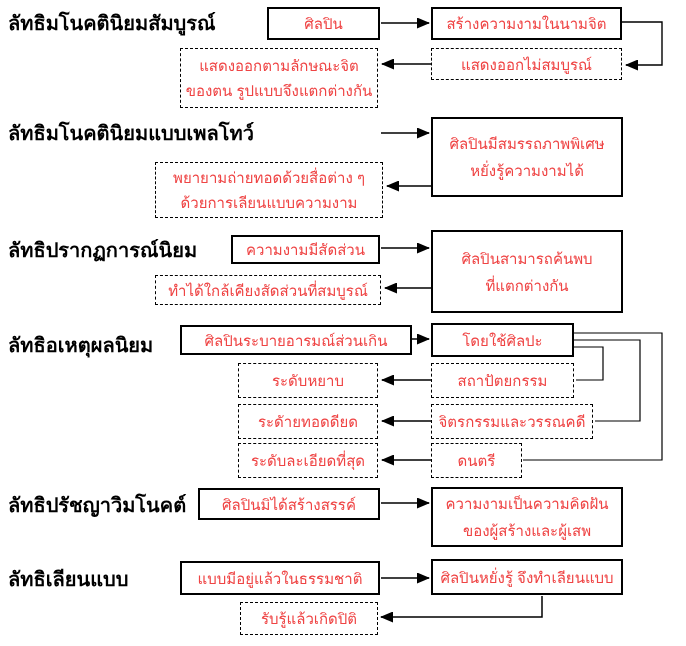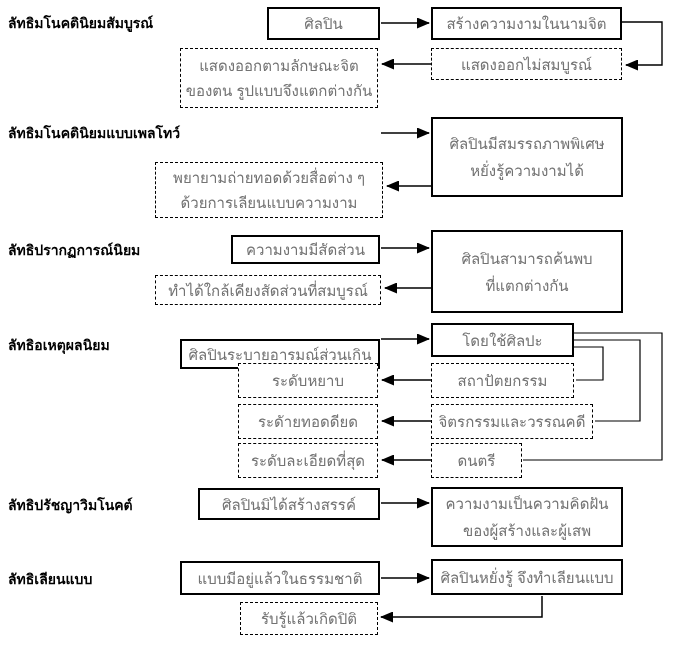--- a/index.html
+++ b/index.html
@@ -7,37 +7,37 @@
     position:relative;
     width:686px;height:646px;
     background:#ffffff;
     font-family:"Liberation Sans",sans-serif;
     color:#000;
     overflow:hidden;
   }
   .hdr{
     position:absolute;
     font-weight:bold;
-    font-size:14px;
+    font-size:20px;
     line-height:22px;
     white-space:nowrap;
     color:#000;
   }
   .box{
     position:absolute;
     box-sizing:border-box;
     background:#ffffff;
     border:2px solid #000;
     display:flex;
     flex-direction:column;
     align-items:center;
     justify-content:center;
     text-align:center;
     font-size:15px;
-    color:#737373;
+    color:#ef4444;
   }
   .box div{line-height:25px;white-space:nowrap;}
   .box.dashed{border:1px dashed #000;}
   .box.tall div{line-height:27px;}
   svg.layer{position:absolute;left:0;top:0;pointer-events:none;}
 </style>
 </head>
 <body>
 
 <div id="canvas">
@@ -107,21 +107,21 @@
       <div>ความงามมีสัดส่วน</div>
     </div>
   <div class="box tall" style="left:431px;top:230px;width:192px;height:83px">
       <div>ศิลปินสามารถค้นพบ</div>
       <div>ที่แตกต่างกัน</div>
     </div>
   <div class="box dashed" style="left:155px;top:275px;width:226px;height:30px">
       <div>ทำได้ใกล้เคียงสัดส่วนที่สมบูรณ์</div>
     </div>
 
-  <div class="box" style="left:180px;top:339px;width:200px;height:30px">
+  <div class="box" style="left:180px;top:325px;width:232px;height:30px">
       <div>ศิลปินระบายอารมณ์ส่วนเกิน</div>
     </div>
   <div class="box" style="left:431px;top:323px;width:143px;height:34px">
       <div>โดยใช้ศิลปะ</div>
     </div>
   <div class="box dashed" style="left:238px;top:363px;width:140px;height:35px">
       <div>ระดับหยาบ</div>
     </div>
   <div class="box dashed" style="left:431px;top:363px;width:143px;height:35px">
       <div>สถาปัตยกรรม</div>

